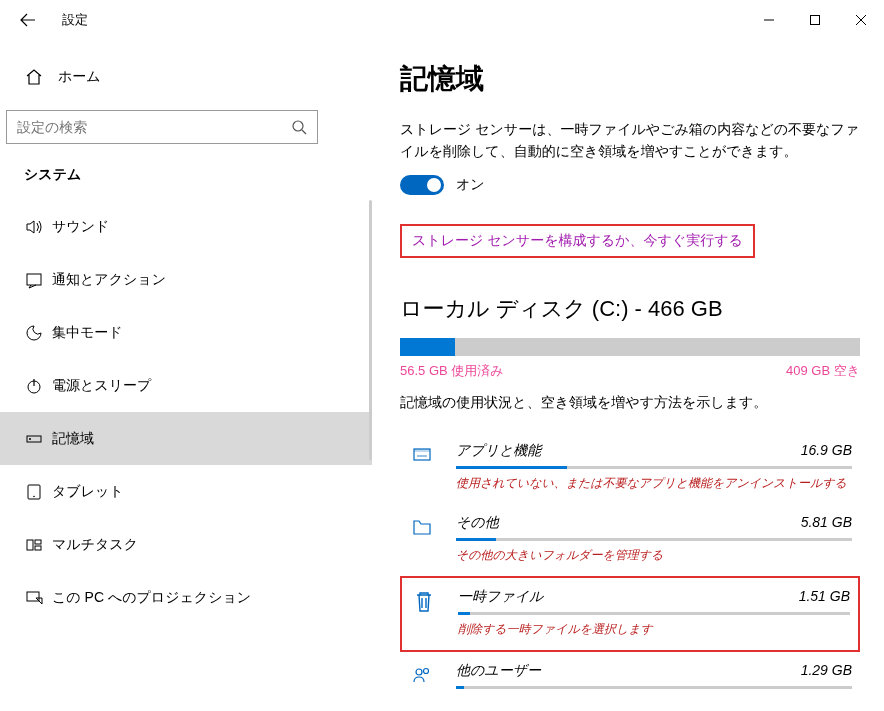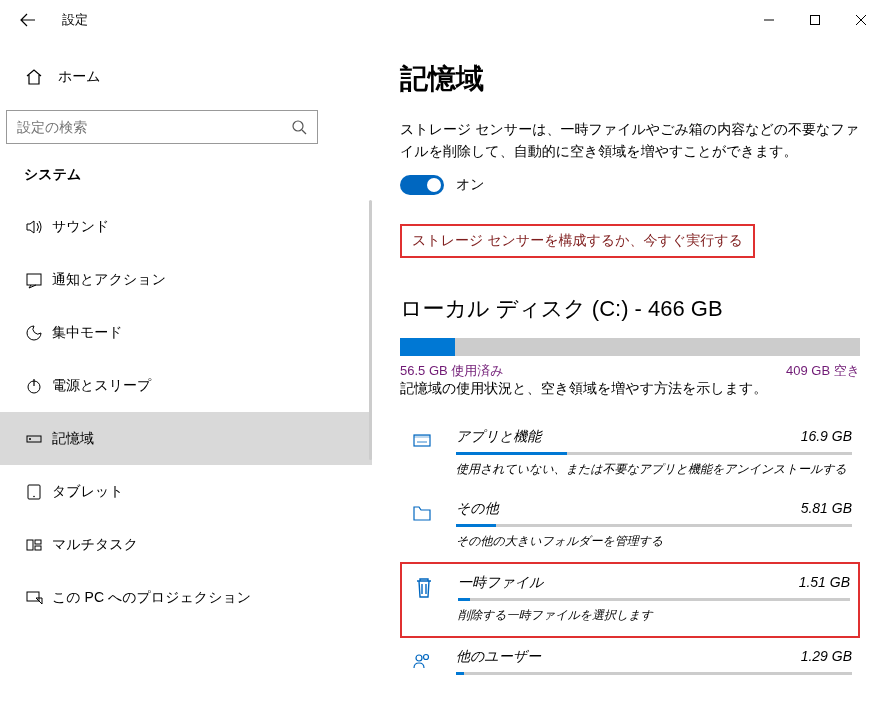--- a/index.html
+++ b/index.html
@@ -38,39 +38,39 @@
 
 
 h1 { font-size: 28px; font-weight: 600; margin-bottom: 20px; }
 .desc { font-size: 14px; line-height: 1.6; margin-bottom: 12px; }
 
 .toggle-row { display: flex; align-items: center; gap: 12px; margin-bottom: 29px; }
 .toggle { width: 44px; height: 20px; background: #0067c0; border-radius: 10px; position: relative; cursor: pointer; }
 .toggle .knob { position: absolute; right: 3px; top: 3px; width: 14px; height: 14px; background: #fff; border-radius: 50%; }
 
 .link-box { border: 2px solid #e03030; padding: 6px 10px; display: inline-block; margin-bottom: 36px; }
-.link-box a { color: #7f1d1d; text-decoration: none; font-size: 14px; }
+.link-box a { color: #a21caf; text-decoration: none; font-size: 14px; }
 
 h2 { font-size: 22px; font-weight: 400; margin-bottom: 14px; }
 .disk-bar { width: 100%; height: 18px; background: #ccc; margin-bottom: 6px; position: relative; }
 .disk-bar .fill { height: 100%; background: #0078d4; }
-.disk-labels { display: flex; justify-content: space-between; font-size: 13px; color: #701a75; }
+.disk-labels { display: flex; justify-content: space-between; font-size: 13px; color: #ec4899; margin-bottom: 14px; }
 .disk-desc { font-size: 14px; margin-bottom: 20px; }
 
 .cat-list { }
 .cat-item { display: flex; gap: 20px; padding: 10px 8px 12px 8px; font-style: italic; }
 .cat-item.highlight { border: 2px solid #e03030; }
 .cat-icon { width: 28px; padding-top: 2px; display: flex; justify-content: center; color: #0067c0; }
 .cat-body { flex: 1; }
 .cat-head { display: flex; justify-content: space-between; margin-bottom: 6px; }
 .cat-name { font-size: 14px; }
 .cat-size { font-size: 14px; }
 .cat-bar { width: 100%; height: 3px; background: #ccc; margin-bottom: 6px; position: relative; }
 .cat-bar .fill { height: 100%; background: #0078d4; }
-.cat-sub { font-size: 12px; color: #000000; }
+.cat-sub { font-size: 12px; color: #b91c1c; }
 
 svg { display: block; }
 </style>
 </head>
 <body>
 
 <div class="titlebar">
   <div class="back">
     <svg width="16" height="16" viewBox="0 0 16 16">
         <path d="M7 2 L1 8 L7 14 M1 8 H15" stroke="#000" stroke-width="1.2" fill="none"></path>

